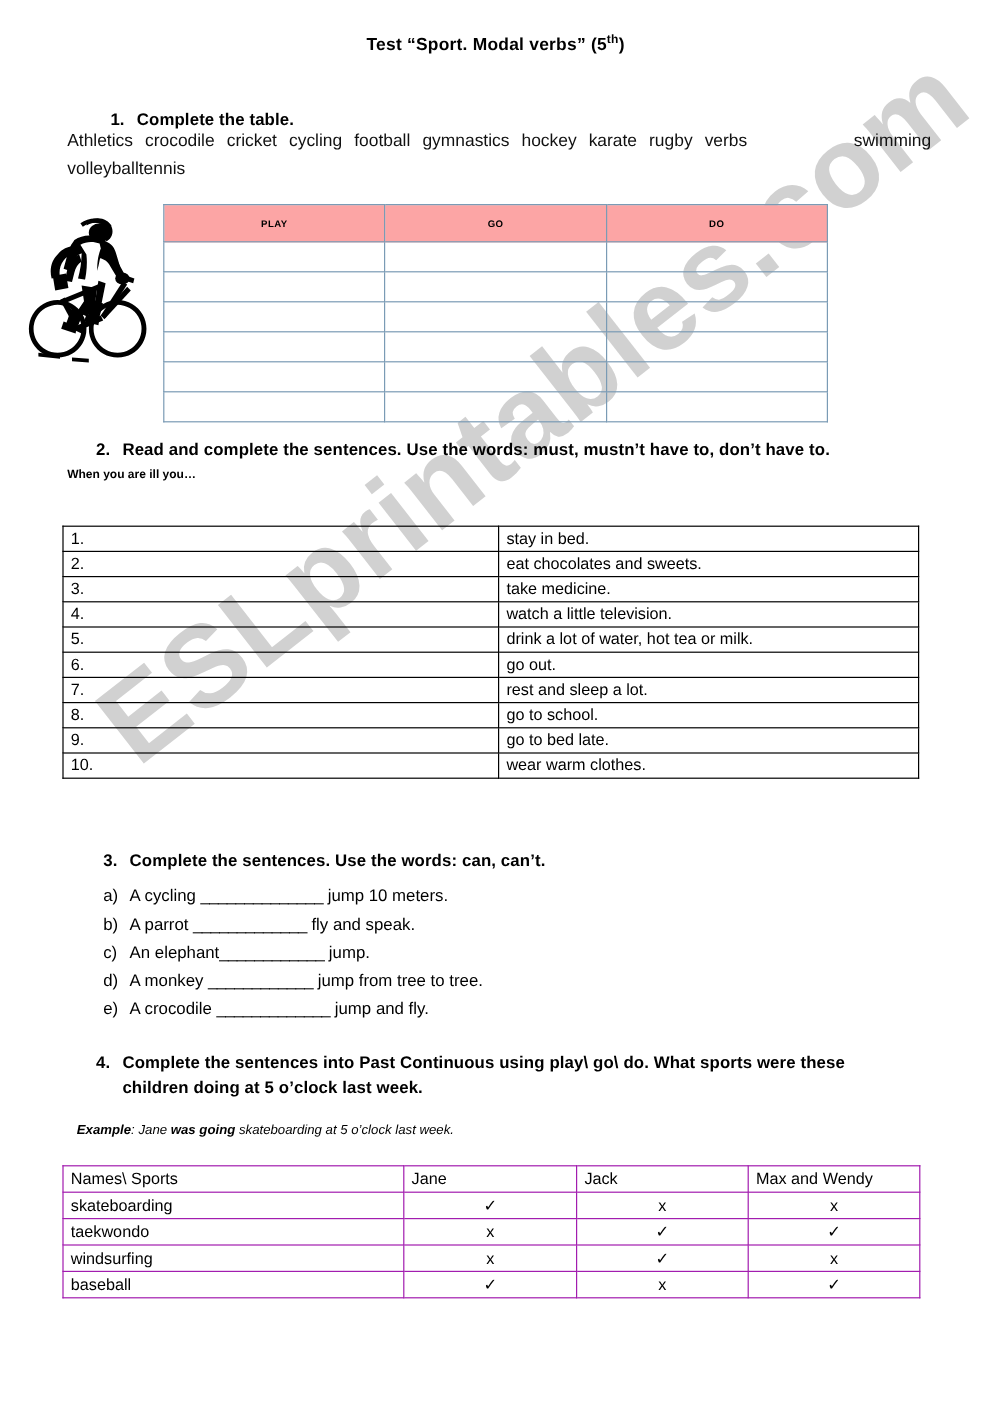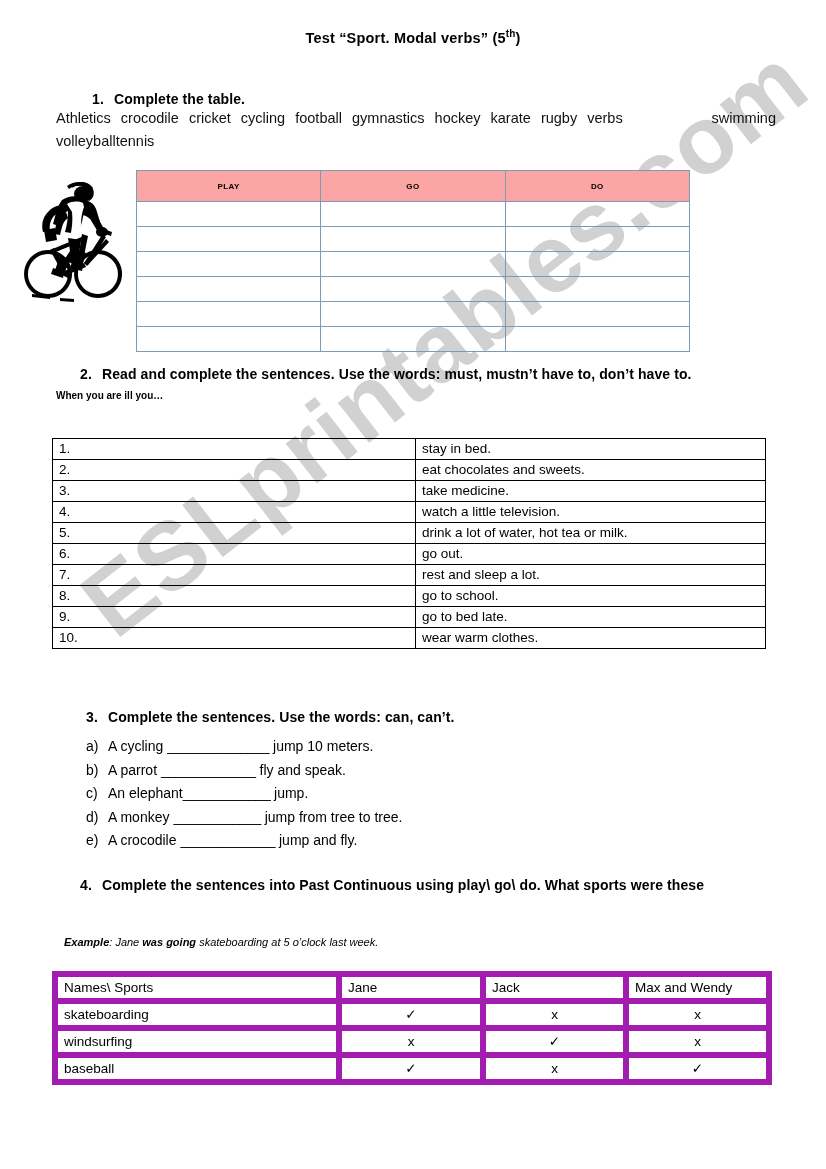--- a/index.html
+++ b/index.html
@@ -209,21 +209,21 @@
 
   #table3 {
     position: absolute;
     left: 52px;
     top: 971px;
     width: 714px;
     border-collapse: collapse;
     table-layout: fixed;
   }
   #table3 td, #table3 th {
-    border: 6px solid #a21caf;
+    border: 1px solid #a21caf;
     height: 21px;
     font-size: 13.5px;
     font-weight: normal;
     padding: 0 0 0 6px;
     text-align: left;
     line-height: 21px;
   }
   #table3 td.mark {
     text-align: center;
     padding: 0;
@@ -409,21 +409,21 @@
     <div id="ex3-head" class="task"><span class="task-num">3.</span><span>Complete the sentences. Use the words: can, can’t.</span></div>
 
     <div id="ex3-list">
         <div class="item"><span class="lbl">a)</span><span>A cycling </span><span class="blank">______________</span><span> jump 10 meters.</span></div>
         <div class="item"><span class="lbl">b)</span><span>A parrot </span><span class="blank">_____________</span><span> fly and speak.</span></div>
         <div class="item"><span class="lbl">c)</span><span>An elephant</span><span class="blank">____________</span><span> jump.</span></div>
         <div class="item"><span class="lbl">d)</span><span>A monkey </span><span class="blank">____________</span><span> jump from tree to tree.</span></div>
         <div class="item"><span class="lbl">e)</span><span>A crocodile </span><span class="blank">_____________</span><span> jump and fly.</span></div>
       </div>
 
-    <div id="ex4-head" class="task"><span class="task-num">4.</span><span>Complete the sentences into Past Continuous using play\ go\ do. What sports were these</span></div>
+    <div id="ex4-head" class="task"><span class="task-num">4.</span><span>Complete the sentences into Past Continuous using play\ go\ do. What sports were these</span><span class="l2">children doing at 5 o’clock last week.</span></div>
 
     <div id="ex4-example"><span class="ex-lbl">Example</span><span>: </span><span>Jane </span><span class="bold">was going</span><span> skateboarding at 5 o’clock last week.</span></div>
 
     <table id="table3">
       <colgroup>
         <col class="c0">
           <col class="c1">
           <col class="c2">
           <col class="c3">
       </colgroup>
@@ -436,20 +436,26 @@
         </tr>
       </thead>
       <tbody id="table3-body">
           <tr>
             <td>skateboarding</td>
             <td class="mark">✓</td>
             <td class="mark">x</td>
             <td class="mark">x</td>
           </tr>
           <tr>
+            <td>taekwondo</td>
+            <td class="mark">x</td>
+            <td class="mark">✓</td>
+            <td class="mark">✓</td>
+          </tr>
+          <tr>
             <td>windsurfing</td>
             <td class="mark">x</td>
             <td class="mark">✓</td>
             <td class="mark">x</td>
           </tr>
           <tr>
             <td>baseball</td>
             <td class="mark">✓</td>
             <td class="mark">x</td>
             <td class="mark">✓</td>

